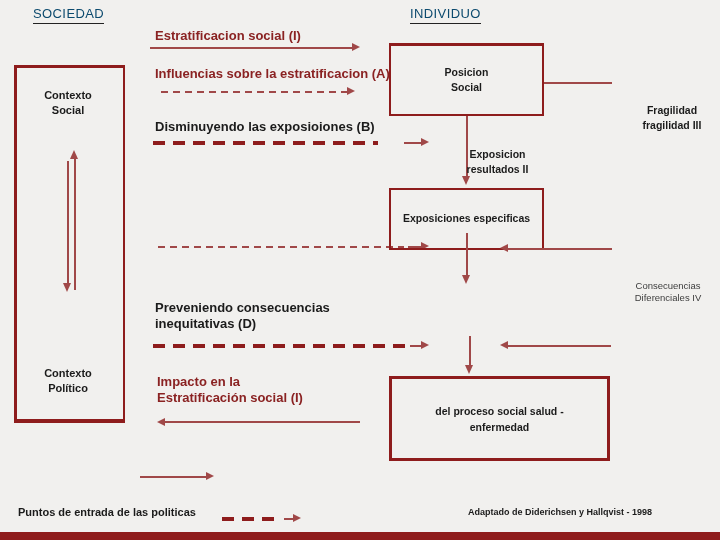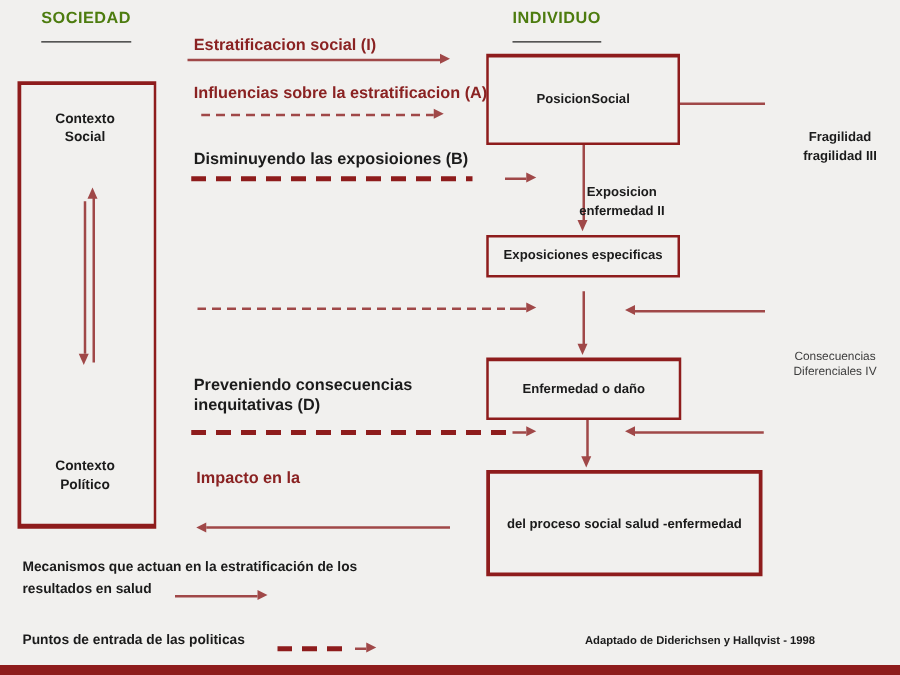--- a/index.html
+++ b/index.html
@@ -10,36 +10,36 @@
     --black:#1b1b1b;
     --gray:#3d3d3d;
   }
   html,body{margin:0;padding:0;}
   body{background:#777;font-family:"Liberation Sans", sans-serif;}
   .slide{
     position:relative;width:720px;height:540px;overflow:hidden;
     background:var(--bg);
   }
   .hdr{
-    position:absolute;font-size:13px;font-weight:bold;color:#4d7c0f;
-    letter-spacing:.4px;border-bottom:1.5px solid #222;padding-bottom:12px;
+    position:absolute;font-size:13px;font-weight:normal;color:#0c4a6e;
+    letter-spacing:.4px;border-bottom:1.5px solid #222;padding-bottom:2px;
     white-space:nowrap;
   }
   .lbl{
     position:absolute;font-size:13px;font-weight:bold;color:var(--black);
     white-space:nowrap;line-height:15.5px;
   }
   .lbl.maroon{color:var(--maroon-text);}
   .ctxlbl{
     position:absolute;font-size:11px;font-weight:bold;color:var(--black);
     text-align:center;line-height:15px;
   }
   .box{
     position:absolute;border:2px solid var(--maroon);
-    display:flex;align-items:center;justify-content:center;
+    display:flex;flex-direction:column;align-items:center;justify-content:center;
     font-size:10.5px;font-weight:bold;color:var(--black);text-align:center;
     line-height:15.5px;background:transparent;box-sizing:border-box;
   }
   .hline{position:absolute;height:1.5px;background:var(--linered);}
   .vline{position:absolute;width:1.5px;background:var(--linered);}
   .dash-thin{
     position:absolute;height:2px;
     background:repeating-linear-gradient(90deg,var(--linered) 0 7px,transparent 7px 12px);
   }
   .dash-thick{
@@ -109,46 +109,44 @@
   <div class="lbl" style="left:155px;top:300px">
     <div>Preveniendo consecuencias</div>
     <div>inequitativas (D)</div>
   </div>
   <div class="dash-thick" style="left:153px;top:344px;width:254px"></div>
   <div class="hline" style="left:410px;top:345px;width:11px"></div>
   <div class="ah r" style="left:421px;top:341px"></div>
 
   <div class="lbl maroon" style="left:157px;top:374px">
     <div>Impacto en la</div>
+    <div>Estratificación social (I)</div>
   </div>
   <div class="ah l" style="left:157px;top:418px"></div>
   <div class="hline" style="left:165px;top:421px;width:195px"></div>
 
   <div class="box" style="left:389px;top:43px;width:155px;height:73px;border-width:3px 2px 2px 2px">
     <div>Posicion</div>
     <div>Social</div>
   </div>
 
   <div class="vline" style="left:466px;top:116px;height:61px"></div>
   <div class="ah d" style="left:462px;top:176px"></div>
   <div class="sidelbl" style="left:440px;top:147px;width:115px">
     <div>Exposicion</div>
-    <div>enfermedad II</div>
+    <div>resultados II</div>
   </div>
 
-  <div class="box" style="left:389px;top:188px;width:155px;height:34px;border-width:2px">
+  <div class="box" style="left:389px;top:188px;width:155px;height:62px;border-width:2px">
     <div>Exposiciones especificas</div>
   </div>
 
   <div class="vline" style="left:466px;top:233px;height:43px"></div>
   <div class="ah d" style="left:462px;top:275px"></div>
 
-  <div class="box" style="left:389px;top:286px;width:156px;height:50px;border-width:3px 2px 2px 2px">
-    <div>Enfermedad o daño</div>
-  </div>
 
   <div class="vline" style="left:469px;top:336px;height:30px"></div>
   <div class="ah d" style="left:465px;top:365px"></div>
 
   <div class="box" style="left:389px;top:376px;width:221px;height:85px;border-width:3px;line-height:16px">
     <div>del proceso social salud -</div>
     <div>enfermedad</div>
   </div>
 
   <div class="hline" style="left:544px;top:82px;width:68px;height:2px"></div>
@@ -161,24 +159,20 @@
   <div class="hline" style="left:508px;top:248px;width:104px;height:2px"></div>
 
   <div class="sidelbl light" style="left:622px;top:280px;width:92px">
     <div>Consecuencias</div>
     <div>Diferenciales IV</div>
   </div>
 
   <div class="ah l" style="left:500px;top:341px"></div>
   <div class="hline" style="left:508px;top:345px;width:103px;height:2px"></div>
 
-  <div class="legend" style="left:18px;top:446px">
-    <div>Mecanismos que actuan en la estratificación de los</div>
-    <div>resultados en salud</div>
-  </div>
   <div class="hline" style="left:140px;top:476px;width:66px"></div>
   <div class="ah r" style="left:206px;top:472px"></div>
 
   <div class="legend" style="left:18px;top:504px">Puntos de entrada de las politicas</div>
   <div class="dash-thick" style="left:222px;top:517px;width:58px"></div>
   <div class="hline" style="left:284px;top:518px;width:9px"></div>
   <div class="ah r" style="left:293px;top:514px"></div>
 
   <div class="credit" style="left:455px;top:507px;width:210px">Adaptado de Diderichsen y Hallqvist - 1998</div>
 

